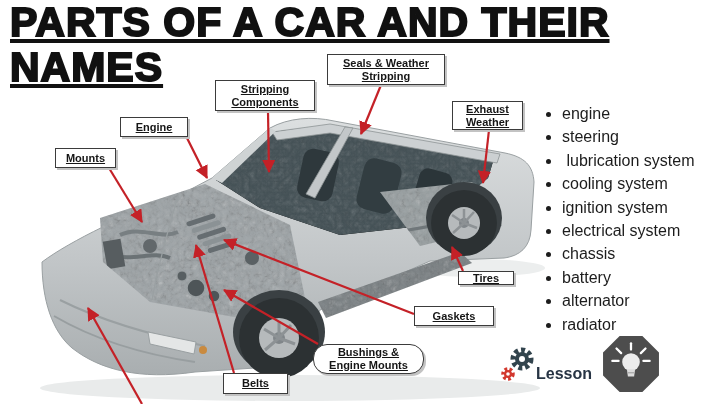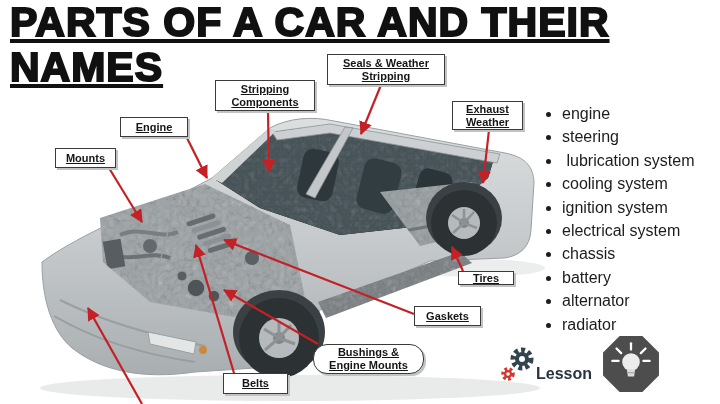--- a/index.html
+++ b/index.html
@@ -179,21 +179,21 @@
   <div>
       <div class="plabel" style="left: 215px; top: 80px; width: 100px; height: 31px; border-color: rgb(59, 59, 59);">Stripping
 Components</div>
       <div class="plabel" style="left: 327px; top: 54px; width: 118px; height: 31px; border-color: rgb(59, 59, 59);">Seals &amp; Weather
 Stripping</div>
       <div class="plabel" style="left: 452px; top: 101px; width: 71px; height: 29px; border-color: rgb(59, 59, 59);">Exhaust
 Weather</div>
       <div class="plabel" style="left: 120px; top: 117px; width: 68px; height: 20px; border-color: rgb(59, 59, 59);">Engine</div>
       <div class="plabel" style="left: 55px; top: 148px; width: 61px; height: 20px; border-color: rgb(59, 59, 59);">Mounts</div>
       <div class="plabel" style="left: 458px; top: 271px; width: 56px; height: 14px; border-color: rgb(59, 59, 59);">Tires</div>
-      <div class="plabel" style="left: 414px; top: 306px; width: 67px; height: 20px; border-color: rgb(59, 59, 59);">Gaskets</div>
+      <div class="plabel" style="left: 414px; top: 306px; width: 80px; height: 20px; border-color: rgb(59, 59, 59);">Gaskets</div>
       <div class="plabel" style="left: 313px; top: 344px; width: 111px; height: 30px; border-color: rgb(59, 59, 59); border-radius: 14px;">Bushings &amp;
 Engine Mounts</div>
       <div class="plabel" style="left: 223px; top: 373px; width: 65px; height: 21px; border-color: rgb(59, 59, 59);">Belts</div>
     </div>
 
   <ul class="parts-list">
       <li>engine</li>
       <li>steering</li>
       <li> lubrication system</li>
       <li>cooling system</li>

